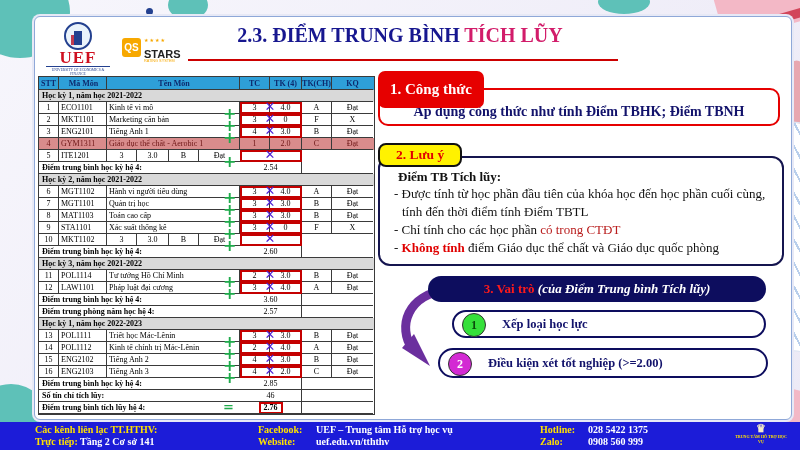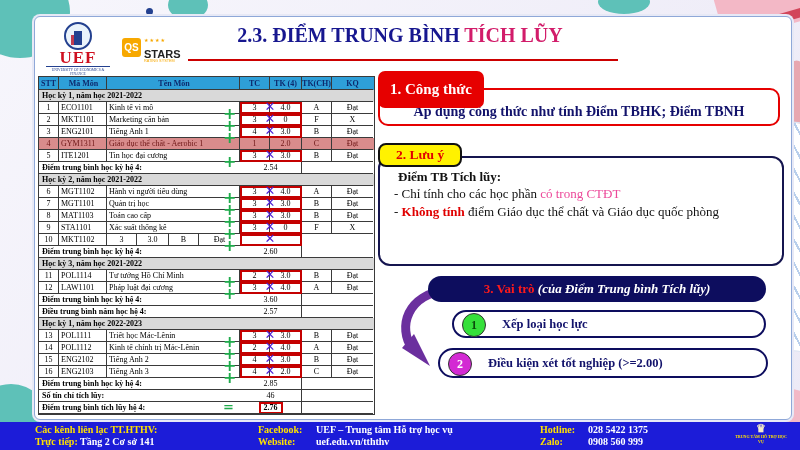--- a/index.html
+++ b/index.html
@@ -80,21 +80,21 @@
   #s1-box{position:absolute;left:378px;top:88px;width:402px;height:38px;background:#fff;border:2px solid #e60000;
           border-radius:10px;z-index:3;display:flex;align-items:flex-end;justify-content:center;box-sizing:border-box;}
   #s1-text{font-size:14px;font-weight:bold;color:#12126b;padding-bottom:4px;white-space:nowrap;}
 
   #s2-badge{position:absolute;left:378px;top:143px;height:20px;line-height:20px;padding:0 16px;background:#fff200;
             color:#e00000;font-weight:bold;font-size:13.5px;border:2px solid #111;border-radius:8px;z-index:4;}
   #s2-box{position:absolute;left:378px;top:156px;width:406px;height:110px;background:#fff;border:2px solid #15154f;
           border-radius:12px;z-index:3;padding:10px 6px 0 10px;box-sizing:border-box;font-size:13px;color:#111;}
   #s2-heading{font-weight:bold;margin-left:8px;line-height:17px;}
   .s2-line{line-height:18px;padding-left:12px;text-indent:-8px;}
-  .red-text{color:#ec4899;}
+  .red-text{color:#b91c1c;}
   .red-bold{color:#e00000;font-weight:bold;}
 
   #s3-pill{position:absolute;left:428px;top:276px;width:338px;height:26px;background:#0d0d5e;border-radius:13px;
            text-align:center;line-height:26px;font-size:13px;z-index:3;white-space:nowrap;}
   #s3-num{color:#ff1a1a;font-weight:bold;}
   #s3-rest{color:#fff;font-weight:bold;font-style:italic;}
   #s3-arrow{position:absolute;left:392px;top:282px;z-index:2;}
   .vai-pill{position:absolute;background:#fff;border:2px solid #0d0d5e;border-radius:15px;z-index:3;box-sizing:border-box;}
   #s3-pill1{left:452px;top:310px;width:314px;height:28px;}
   #s3-pill2{left:438px;top:348px;width:330px;height:30px;}
@@ -208,21 +208,20 @@
       <div class="cell c-code" data-interactable="false">GYM1311</div>
       <div class="cell c-name" data-interactable="false">Giáo dục thể chất - Aerobic 1</div>
       <div class="cell c-tc" data-interactable="false">1</div>
       <div class="cell c-tk4" data-interactable="false">2.0</div>
       <div class="cell c-tkch" data-interactable="false">C</div>
       <div class="cell c-kq" data-interactable="false">Đạt</div>
     </div>
     <div class="trow course" data-interactable="false">
       <div class="cell c-stt" data-interactable="false">5</div>
       <div class="cell c-code" data-interactable="false">ITE1201</div>
-      <div class="cell c-name" data-interactable="false">Tin học đại cương</div>
       <div class="cell c-tc" data-interactable="false">3</div>
       <div class="cell c-tk4" data-interactable="false">3.0</div>
       <div class="cell c-tkch" data-interactable="false">B</div>
       <div class="cell c-kq" data-interactable="false">Đạt</div>
       <div class="redbox" data-interactable="false"></div>
       <span class="xmark" data-interactable="false">✕</span>
       <span class="plusmark" data-interactable="false">+</span>
     </div>
     <div class="trow summary" data-interactable="false">
       <div class="cell c-sumlabel" data-interactable="false">Điểm trung bình học kỳ hệ 4:</div>
@@ -322,21 +321,21 @@
       <div class="redbox" data-interactable="false"></div>
       <span class="xmark" data-interactable="false">✕</span>
       <span class="plusmark" data-interactable="false">+</span>
     </div>
     <div class="trow summary" data-interactable="false">
       <div class="cell c-sumlabel" data-interactable="false">Điểm trung bình học kỳ hệ 4:</div>
       <div class="cell c-sumval" data-interactable="false"><span data-interactable="false">3.60</span></div>
       <div class="cell c-sumrest" data-interactable="false"></div>
     </div>
     <div class="trow summary" data-interactable="false">
-      <div class="cell c-sumlabel" data-interactable="false">Điều trung bình năm học hệ 4:</div>
+      <div class="cell c-sumlabel" data-interactable="false">Điểm trung phòng năm học hệ 4:</div>
       <div class="cell c-sumval" data-interactable="false"><span data-interactable="false">2.57</span></div>
       <div class="cell c-sumrest" data-interactable="false"></div>
     </div>
     <div class="trow section" data-interactable="false">
       <div class="cell c-full" data-interactable="false">Học kỳ 1, năm học 2022-2023</div>
     </div>
     <div class="trow course" data-interactable="false">
       <div class="cell c-stt" data-interactable="false">13</div>
       <div class="cell c-code" data-interactable="false">POL1111</div>
       <div class="cell c-name" data-interactable="false">Triết học Mác-Lênin</div>
@@ -403,20 +402,21 @@
   </div>
 
 <div id="s1-badge" data-interactable="false">1. Công thức</div>
 <div id="s1-box" data-interactable="false">
   <div id="s1-text" data-interactable="false">Áp dụng công thức như tính Điểm TBHK; Điểm TBNH</div>
 </div>
 
 <div id="s2-badge" data-interactable="false">2. Lưu ý</div>
 <div id="s2-box" data-interactable="false">
   <div id="s2-heading" data-interactable="false">Điểm TB Tích lũy:</div>
+  <div class="s2-line" data-interactable="false">- Được tính từ học phần đầu tiên của khóa học đến học phần cuối cùng, tính đến thời điểm tính Điểm TBTL</div>
   <div class="s2-line" data-interactable="false"><span data-interactable="false">- Chỉ tính cho các học phần </span><span class="red-text" data-interactable="false">có trong CTĐT</span></div>
   <div class="s2-line" data-interactable="false"><span data-interactable="false">- </span><span class="red-bold" data-interactable="false">Không tính</span><span data-interactable="false"> điểm Giáo dục thể chất và Giáo dục quốc phòng</span></div>
 </div>
 
 <div id="s3-pill" data-interactable="false"><span id="s3-num" data-interactable="false">3. Vai trò </span><span id="s3-rest" data-interactable="false">(của Điểm Trung bình Tích lũy)</span></div>
 <svg id="s3-arrow" width="64" height="100" viewBox="0 0 64 100" data-interactable="false">
   <path d="M56,8 C14,12 6,46 20,66" fill="none" stroke="#6b2f9e" stroke-width="9" stroke-linecap="round"></path>
   <polygon points="38,84 10,66 22,52" fill="#6b2f9e"></polygon>
 </svg>
 <div class="vai-pill" id="s3-pill1" data-interactable="false">

